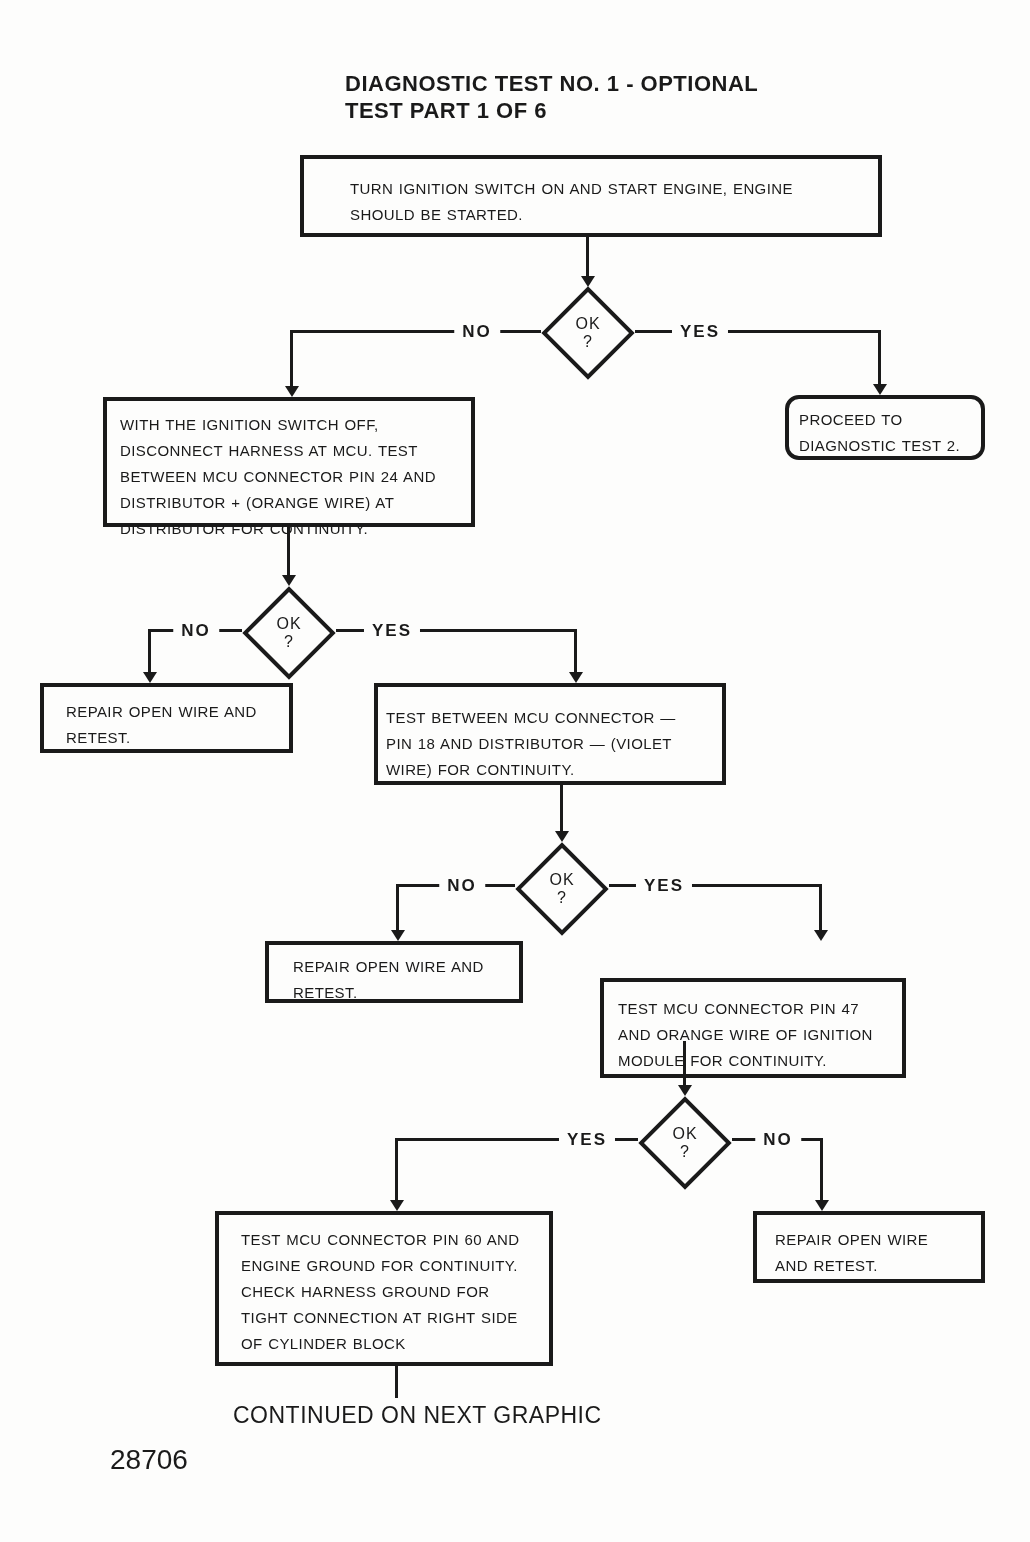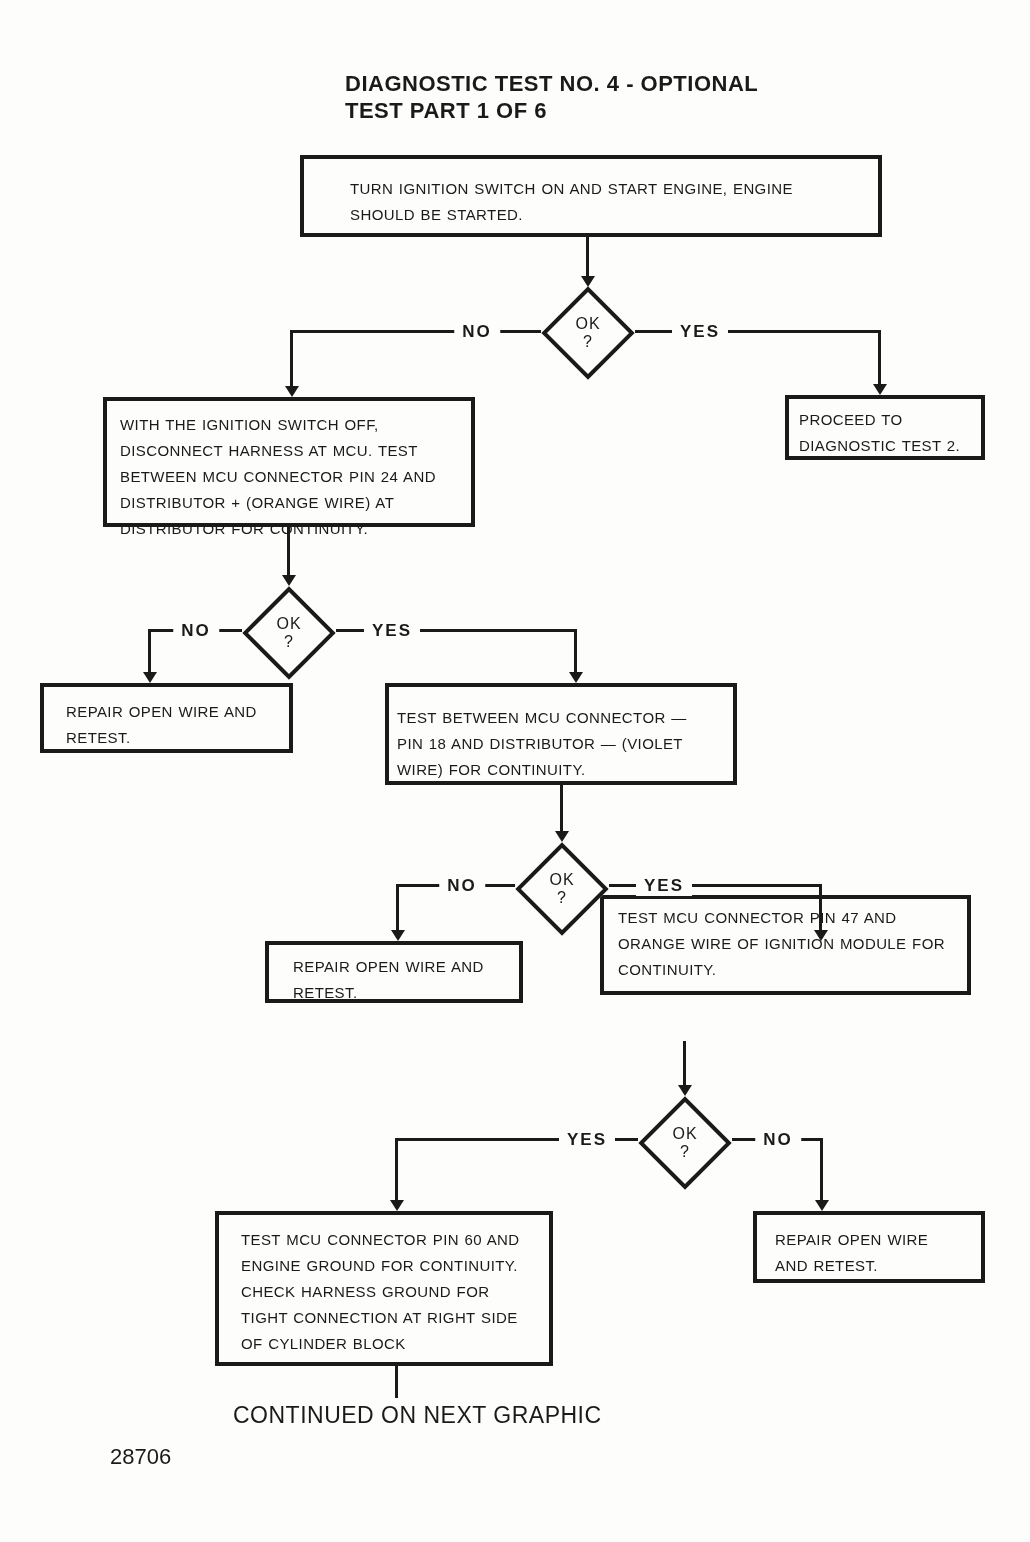--- a/index.html
+++ b/index.html
@@ -42,46 +42,46 @@
     position:absolute; transform:translate(-50%,-50%);
     background:var(--paper); padding:0 8px;
     font-size:17px; letter-spacing:2px;font-weight:bold;
   }
   .footer-continued {
     position:absolute; left:233px; top:1402px;
     font-size:23px; letter-spacing:0.5px;
   }
   .page-code {
     position:absolute; left:110px; top:1444px;
-    font-size:22px;
+    font-size:28px;
   }
 </style>
 </head>
 <body>
 
 <div class="sheet">
 
   <div class="title">
-    <div>DIAGNOSTIC TEST NO. 4 - OPTIONAL</div>
+    <div>DIAGNOSTIC TEST NO. 1 - OPTIONAL</div>
     <div>TEST PART 1 OF 6</div>
   </div>
 
   <div class="node" style="left:300px; top:155px; width:582px; height:82px; padding-left:46px; padding-top:17px;">TURN IGNITION SWITCH ON AND START ENGINE, ENGINE SHOULD BE STARTED.</div>
 
   <div class="node" style="left:103px; top:397px; width:372px; height:130px; padding-top:11px; padding-left:13px; padding-right:14px;">WITH THE IGNITION SWITCH OFF, DISCONNECT HARNESS AT MCU. TEST BETWEEN MCU CONNECTOR PIN 24 AND DISTRIBUTOR + (ORANGE WIRE) AT DISTRIBUTOR FOR CONTINUITY.</div>
 
-  <div class="node" style="left:785px; top:395px; width:200px; height:65px; padding:8px 8px 6px 10px;">PROCEED TO DIAGNOSTIC TEST 2.</div>
+  <div class="node" style="left:785px; top:395px; width:200px; height:65px; padding:8px 8px 6px 10px;border-radius:14px;">PROCEED TO DIAGNOSTIC TEST 2.</div>
 
   <div class="node" style="left:40px; top:683px; width:253px; height:70px; padding-top:12px;">REPAIR OPEN WIRE AND RETEST.</div>
 
-  <div class="node" style="left:385px; top:683px; width:352px; height:102px; padding:18px 24px 8px 8px;">TEST BETWEEN MCU CONNECTOR — PIN 18 AND DISTRIBUTOR — (VIOLET WIRE) FOR CONTINUITY.</div>
+  <div class="node" style="left:374px; top:683px; width:352px; height:102px; padding:18px 24px 8px 8px;">TEST BETWEEN MCU CONNECTOR — PIN 18 AND DISTRIBUTOR — (VIOLET WIRE) FOR CONTINUITY.</div>
 
   <div class="node" style="left:265px; top:941px; width:258px; height:62px; padding-top:9px; padding-left:24px;">REPAIR OPEN WIRE AND RETEST.</div>
 
-  <div class="node" style="left:600px; top:895px; width:371px; height:100px; padding-top:6px; padding-left:14px; padding-right:12px;">TEST MCU CONNECTOR PIN 47 AND ORANGE WIRE OF IGNITION MODULE FOR CONTINUITY.</div>
+  <div class="node" style="left:600px; top:978px; width:306px; height:100px; padding-top:14px; padding-left:14px; padding-right:12px;">TEST MCU CONNECTOR PIN 47 AND ORANGE WIRE OF IGNITION MODULE FOR CONTINUITY.</div>
 
   <div class="node" style="left:215px; top:1211px; width:338px; height:155px; padding-top:12px; padding-right:28px;">TEST MCU CONNECTOR PIN 60 AND ENGINE GROUND FOR CONTINUITY. CHECK HARNESS GROUND FOR TIGHT CONNECTION AT RIGHT SIDE OF CYLINDER BLOCK</div>
 
   <div class="node" style="left:753px; top:1211px; width:232px; height:72px; padding-top:12px; padding-left:18px;">REPAIR OPEN WIRE AND RETEST.</div>
 
   <div class="diamond" style="left:555px; top:300px;">
     <div class="dlabel">
       <span>OK</span>
       <span>?</span>
     </div>

